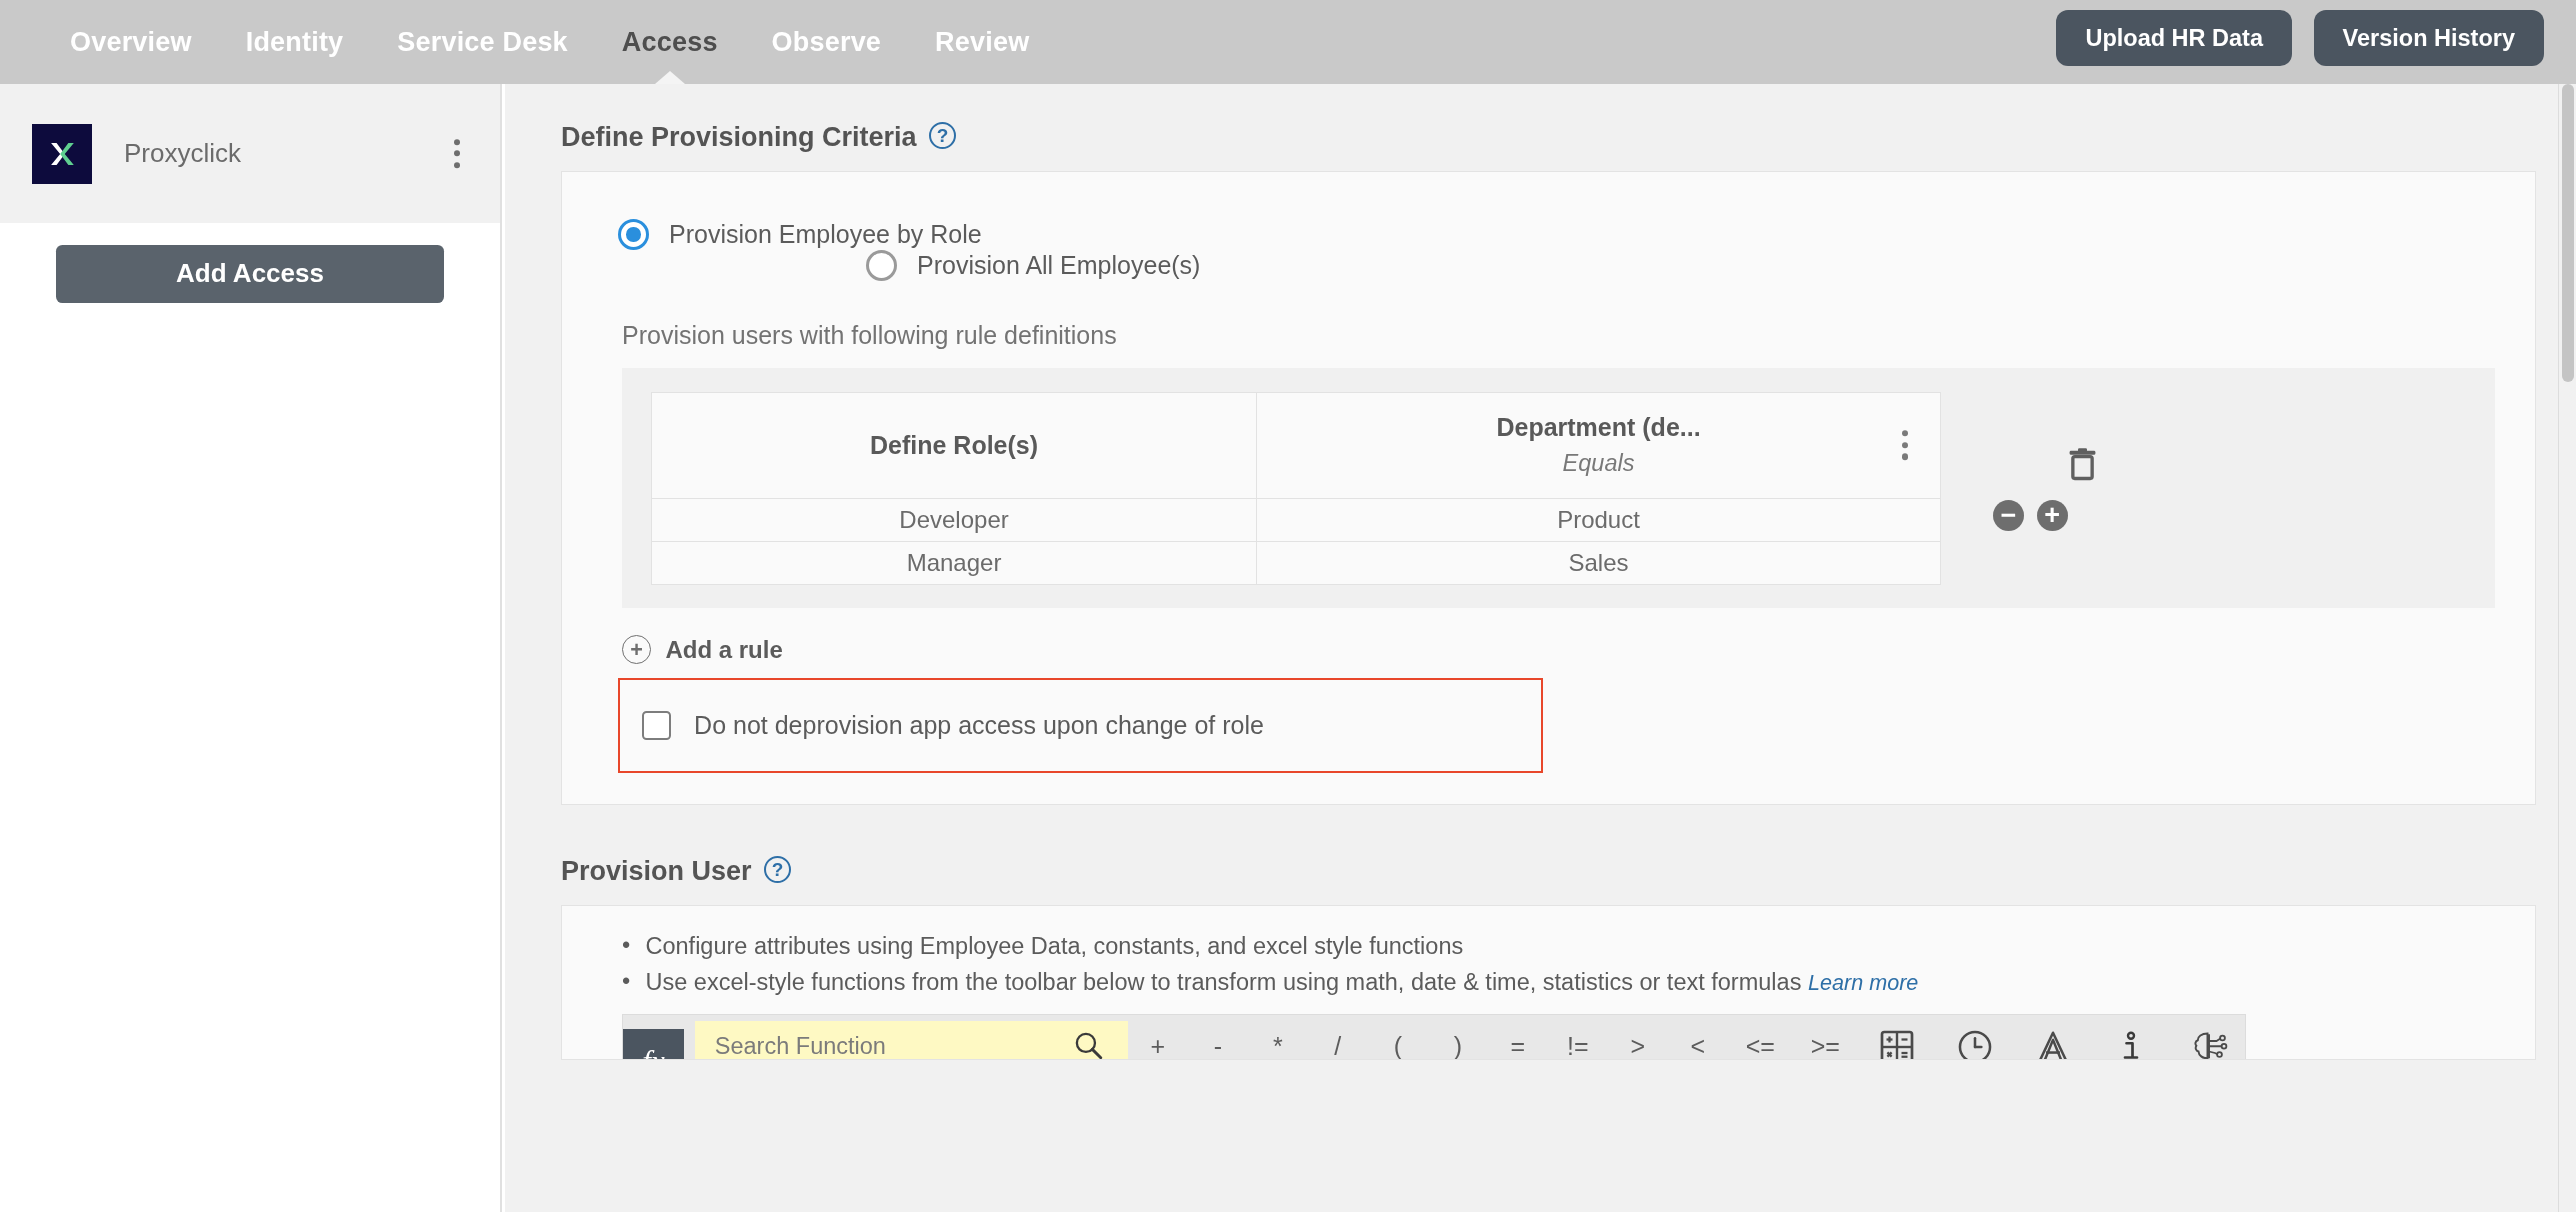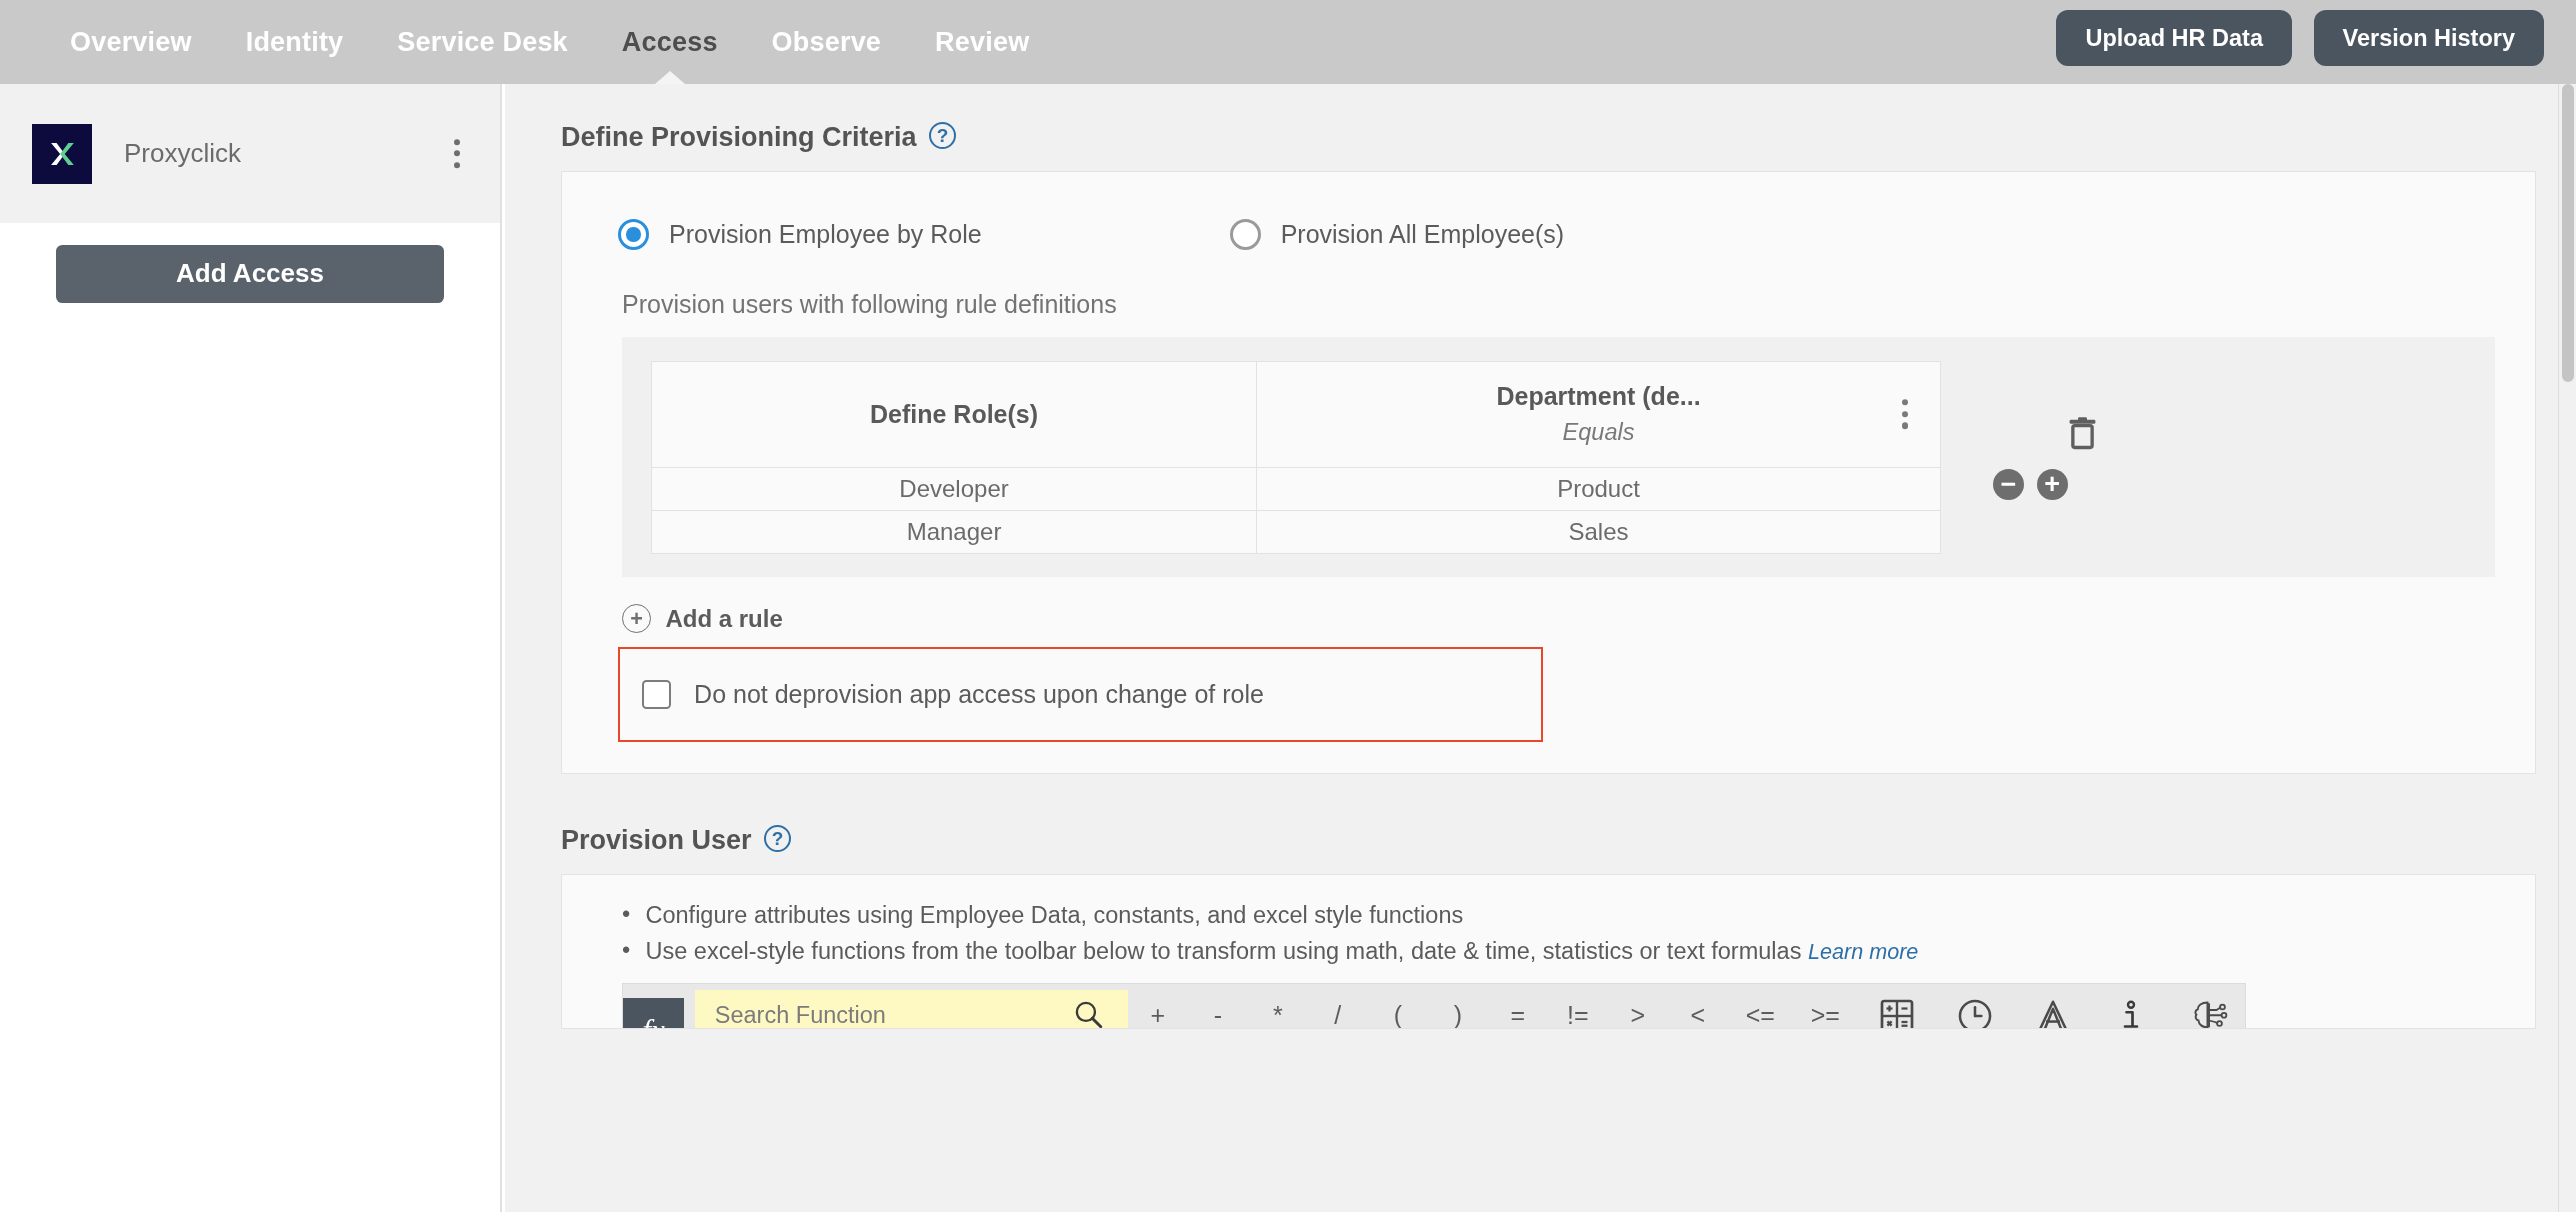--- a/index.html
+++ b/index.html
@@ -131,21 +131,21 @@
     line-height: 1;
   }
 
   .panel {
     margin: 18px 40px 0 56px;
     background: #fafafa;
     border: 0.9px solid #e3e3e3;
   }
 
   
-  .radio-row { display: flex; padding: 47px 0 0 56px; }
+  .radio-row { display: flex; padding: 47px 0 0 56px; flex-direction: column; }
   .radio-opt { display: flex; align-items: center; cursor: pointer; }
   .radio-opt:nth-child(2) { margin-left: 248px; }
   .radio {
     width: 31px; height: 31px;
     border-radius: 50%;
     border: 3.6px solid #9a9a9a;
     display: flex; align-items: center; justify-content: center;
     flex: 0 0 auto;
     background: #fff;
   }

